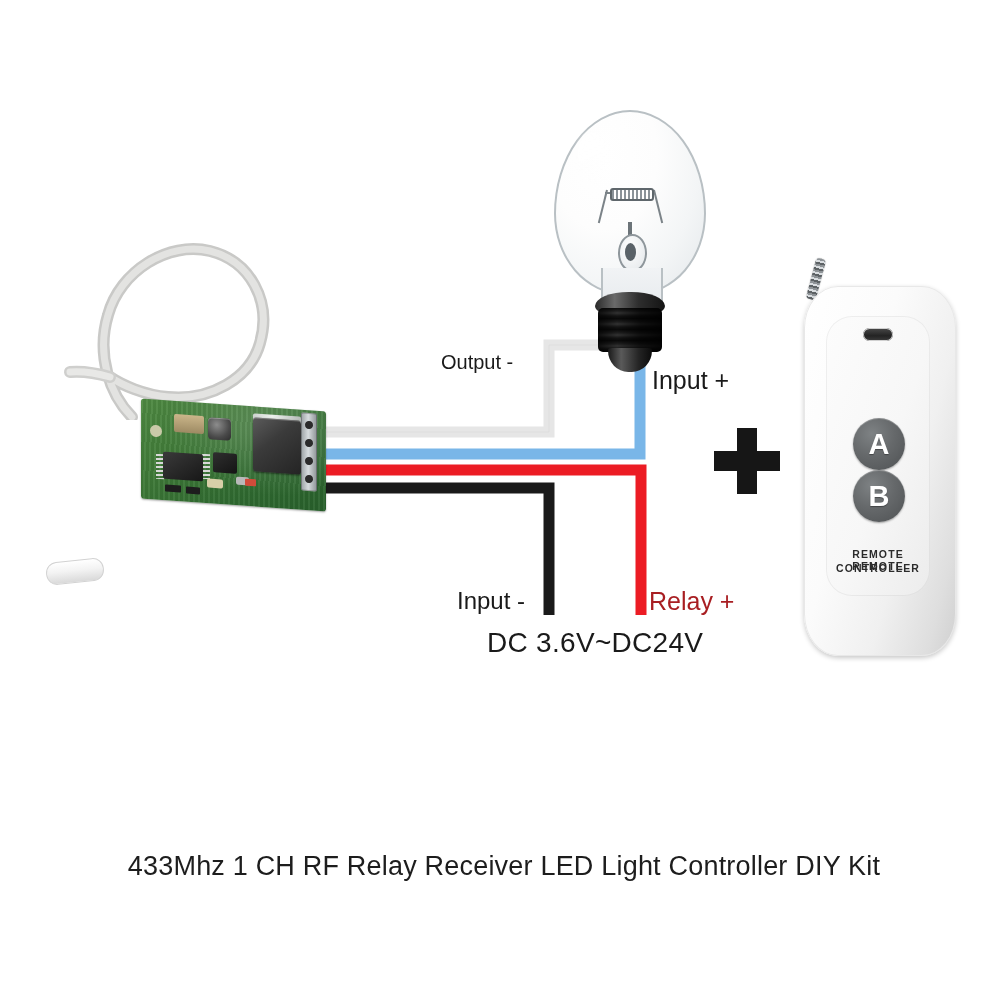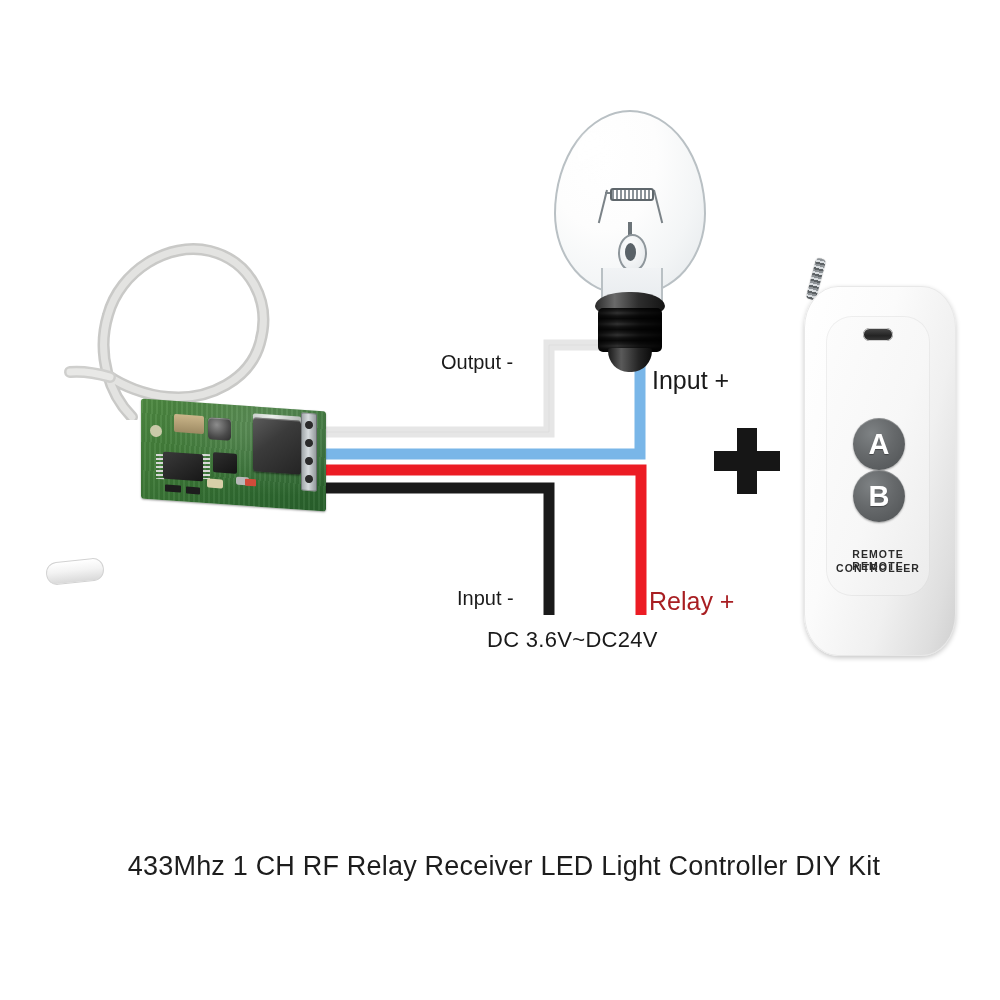--- a/index.html
+++ b/index.html
@@ -29,23 +29,23 @@
   
   .lbl {
     position: absolute;
     white-space: nowrap;
     color: #1a1a1a;
     font-family: "Liberation Sans", sans-serif;
     font-weight: 400;
   }
   .lbl-out-minus { font-size: 20px; left: 441px; top: 322px; margin-top: 29px; }
   .lbl-out-plus  { font-size: 25px; left: 652px; top: 366px; }
-  .lbl-in-minus  { font-size: 20px; left: 457px; top: 587px; }
+  .lbl-in-minus  { font-size: 24px; left: 457px; top: 587px; }
   .lbl-in-plus   { font-size: 25px; left: 649px; top: 587px; color: #a81e22; }
-  .lbl-dc        { font-size: 22px; left: 487px; top: 627px; letter-spacing: .3px; }
+  .lbl-dc        { font-size: 28px; left: 487px; top: 627px; letter-spacing: .3px; }
 
   .caption {
     position: absolute;
     left: 4px;
     top: 833px;
     width: 1000px;
     text-align: center;
     font-size: 27px;
     color: #1d1d1d;
     font-family: "Liberation Sans", sans-serif;

